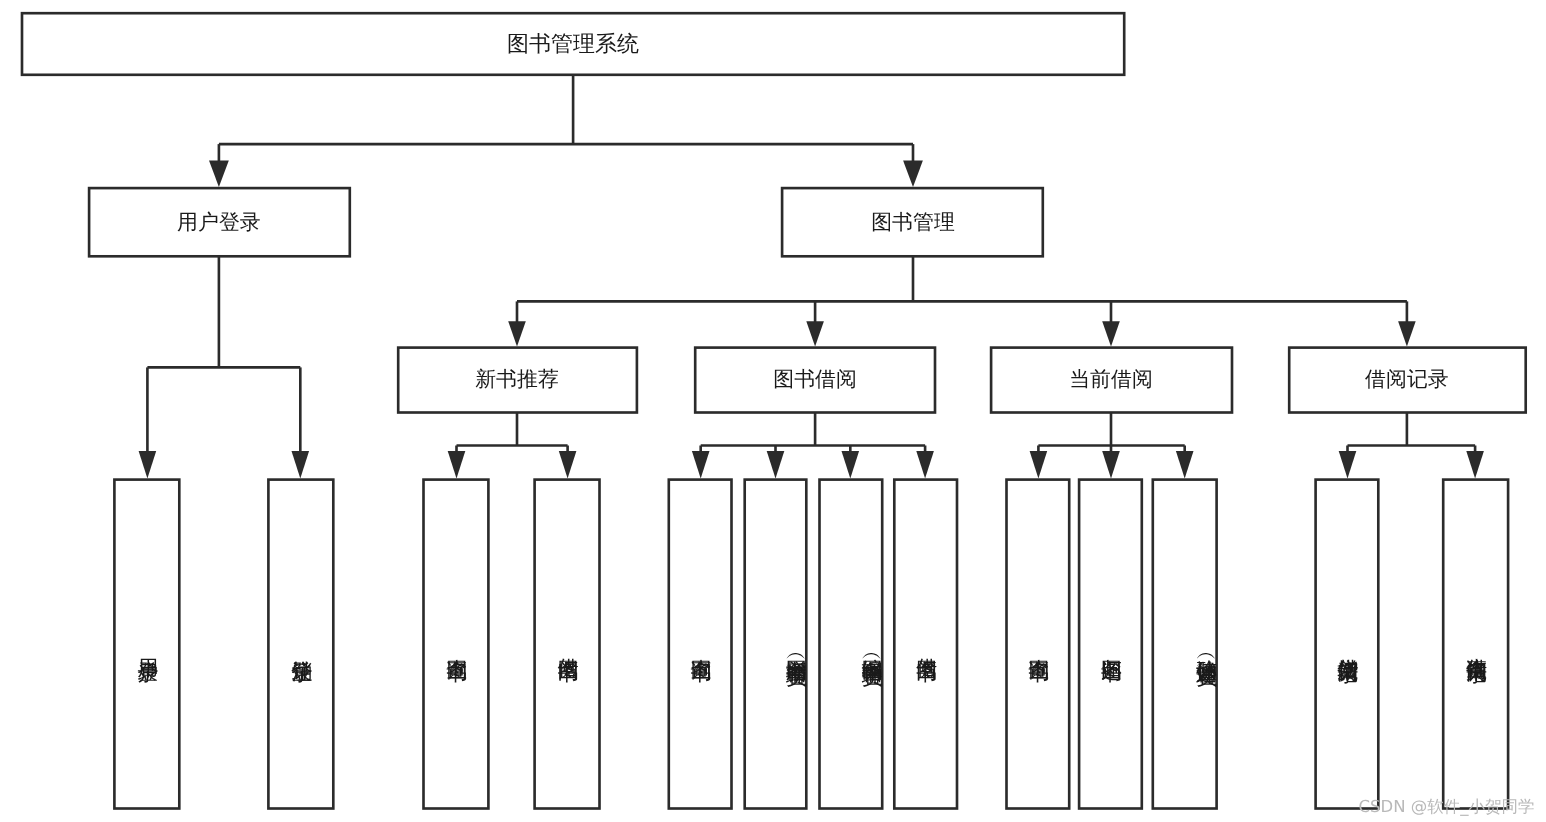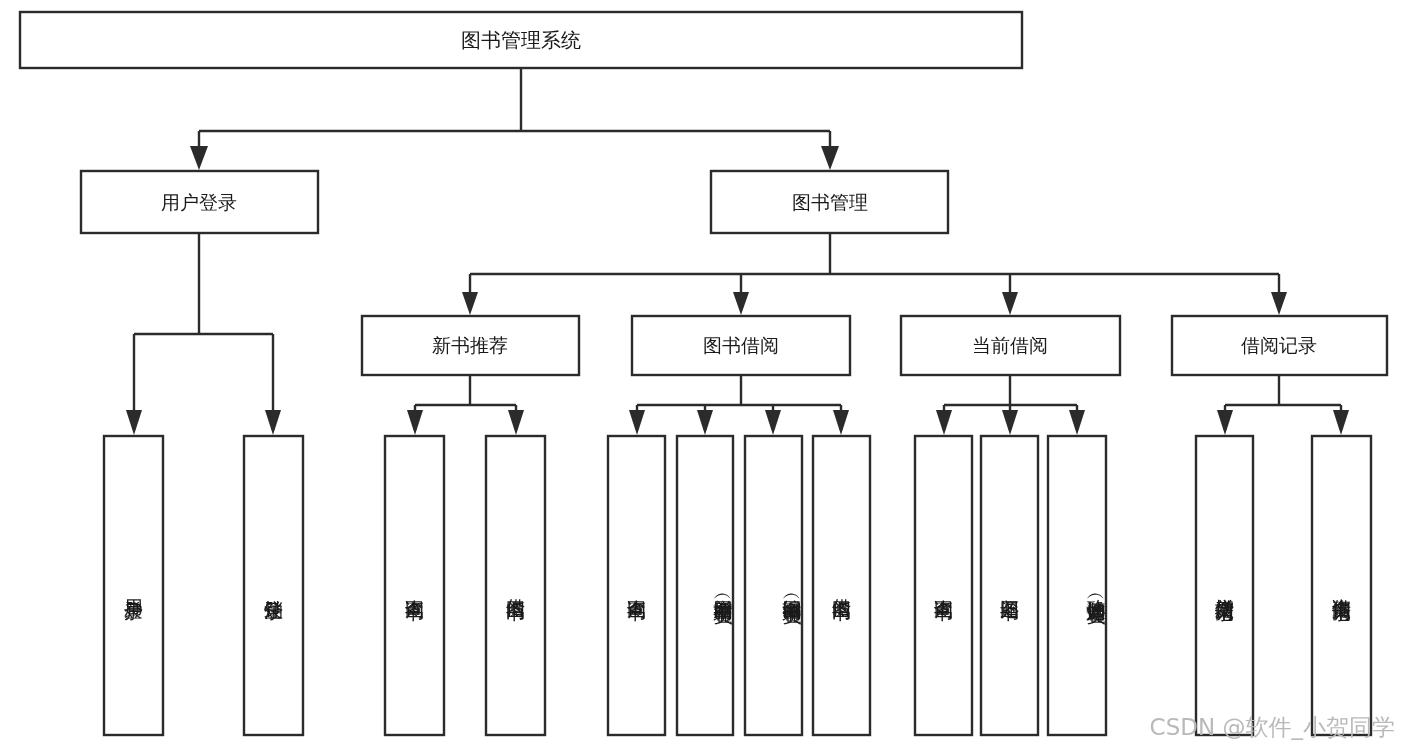--- a/index.html
+++ b/index.html
@@ -63,21 +63,21 @@
     text-orientation: upright;
     white-space: nowrap;
     letter-spacing: 1px;
     pointer-events: none;
   }
   .watermark {
     position: absolute;
     right: 10px;
     bottom: 4px;
     font-family: "DejaVu Sans", sans-serif;
-    font-size: 23px;
+    font-size: 15px;
     color: #b9b9b9;
     white-space: nowrap;
     user-select: none;
   }
 </style>
 </head>
 <body>
 
 <div id="canvas">
 

